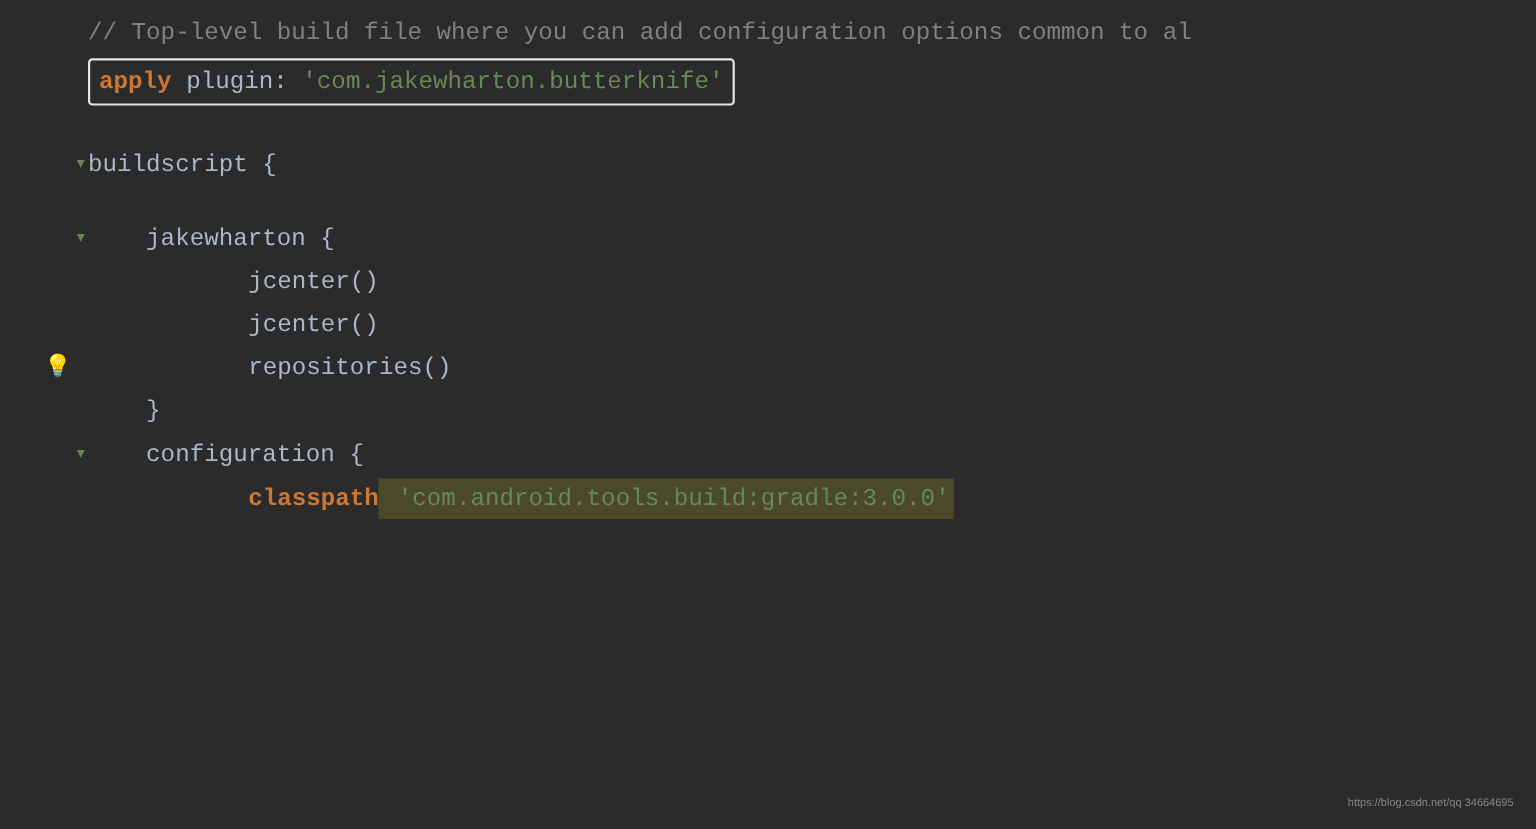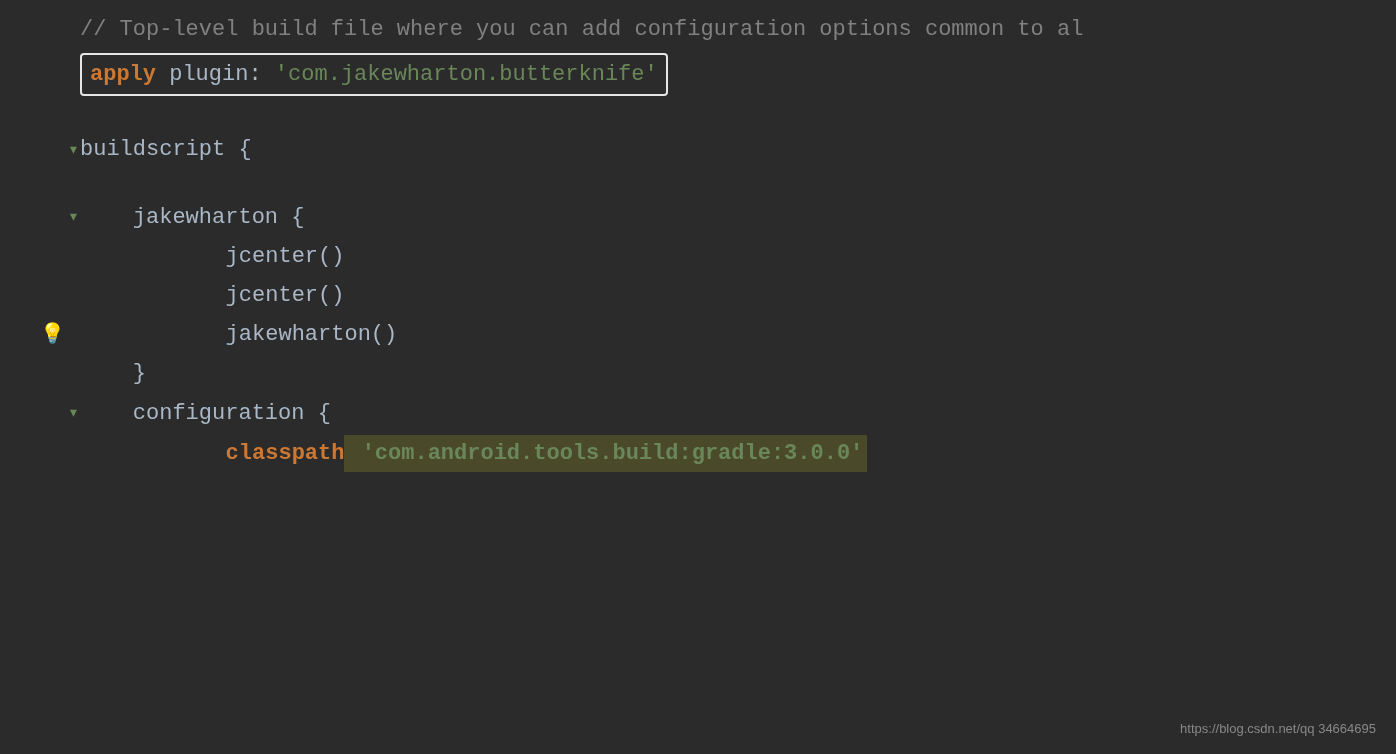--- a/index.html
+++ b/index.html
@@ -76,28 +76,27 @@
       left: 8px;
       color: #6a8759;
       font-size: 18px;
     }
 
     .watermark {
       position: absolute;
       bottom: 18px;
       right: 20px;
       color: #888888;
-      font-size: 13px;
+      font-size: 10px;
       font-family: Arial, sans-serif;
     }
 
     .highlight-inline {
       background-color: #4a4a2a;
       padding: 1px 4px;
-      font-weight: bold;
     }
   </style>
 </head>
 <body>
 
 <div class="code-container">
 
   <div class="code-line">
     <span class="code-text color-comment">// Top-level build file where you can add configuration options common to al</span>
   </div>
@@ -125,21 +124,21 @@
   <div class="code-line indent-1">
     <span class="code-text color-plain">        jcenter()</span>
   </div>
 
   <div class="code-line indent-1">
     <span class="code-text color-plain">        jcenter()</span>
   </div>
 
   <div class="code-line indent-1" style="position:relative;">
     <span class="gutter-icon" style="left:-20px;">💡</span>
-    <span class="code-text color-plain">        jakewharton()</span>
+    <span class="code-text color-plain">        repositories()</span>
   </div>
 
   <div class="code-line">
     <span class="code-text color-plain">    }</span>
   </div>
 
   <div class="code-line" style="position:relative;">
     <span class="arrow-gutter">▾</span>
     <span class="code-text color-plain">    configuration {</span>
   </div>

